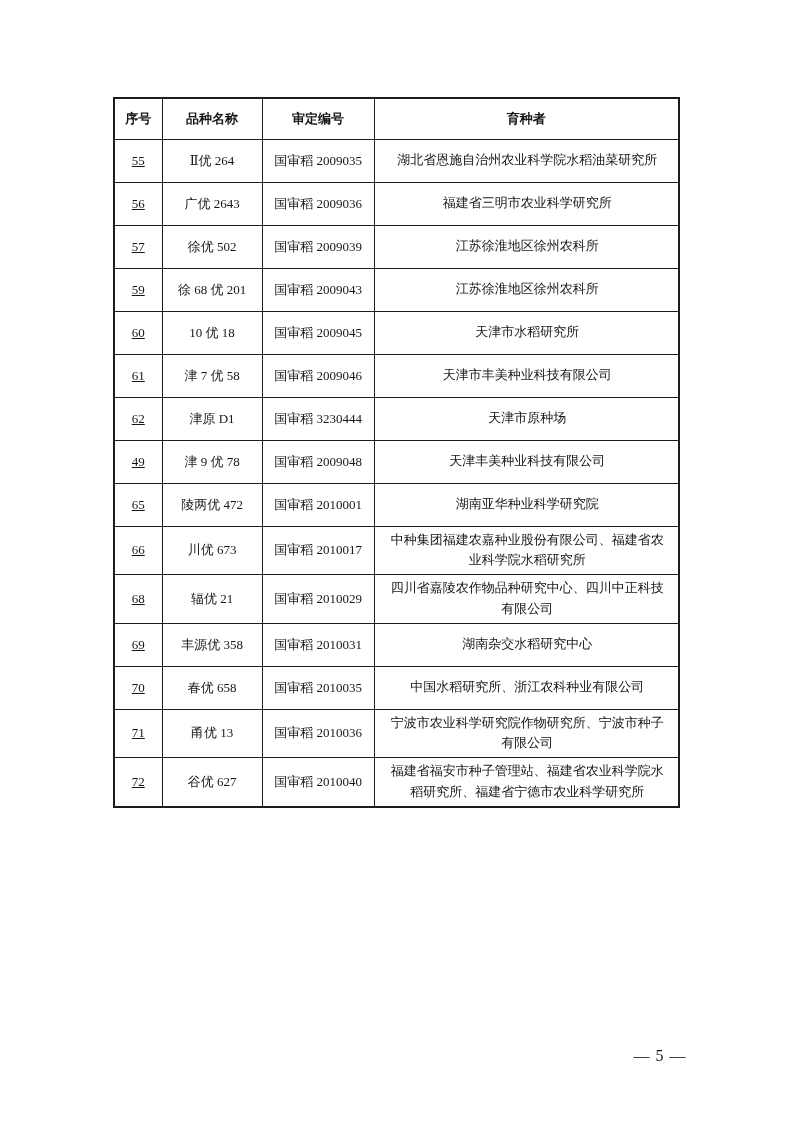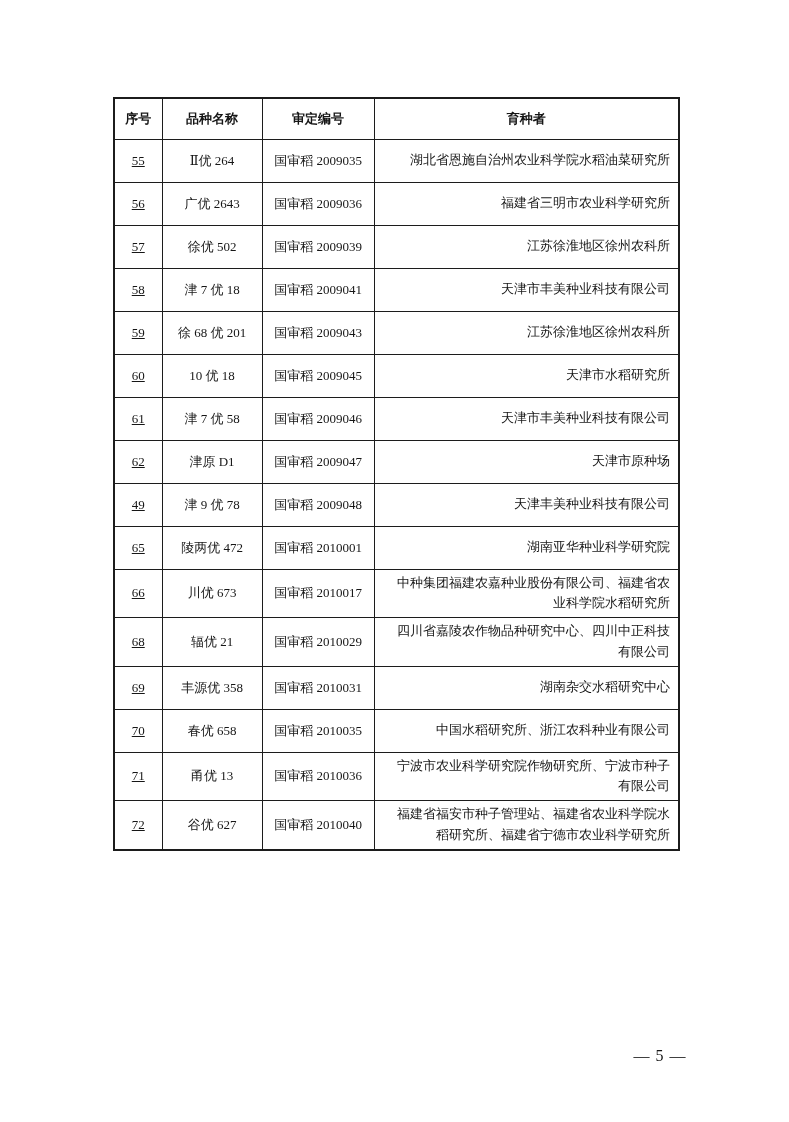--- a/index.html
+++ b/index.html
@@ -39,21 +39,21 @@
     text-align: center;
   }
   td.cell-no {
     height: 43px;
     text-align: center;
     text-decoration: underline;
   }
   td.cell-variety { text-align: center; }
   td.cell-code { text-align: center; }
   td.cell-breeder {
-    text-align: right;
+    text-align: center;
     padding: 3px 8px 3px 10px;
     line-height: 1.6;
   }
   .page-number {
     position: absolute;
     left: 595px;
     top: 1047px;
     width: 130px;
     text-align: center;
     font-size: 16px;
@@ -96,26 +96,20 @@
     <td class="cell-breeder">福建省三明市农业科学研究所</td>
   </tr>
 
   <tr>
     <td class="cell-no">57</td>
     <td class="cell-variety">徐优 502</td>
     <td class="cell-code">国审稻 2009039</td>
     <td class="cell-breeder">江苏徐淮地区徐州农科所</td>
   </tr>
 
-  <tr>
-    <td class="cell-no">58</td>
-    <td class="cell-variety">津 7 优 18</td>
-    <td class="cell-code">国审稻 2009041</td>
-    <td class="cell-breeder">天津市丰美种业科技有限公司</td>
-  </tr>
 
   <tr>
     <td class="cell-no">59</td>
     <td class="cell-variety">徐 68 优 201</td>
     <td class="cell-code">国审稻 2009043</td>
     <td class="cell-breeder">江苏徐淮地区徐州农科所</td>
   </tr>
 
   <tr>
     <td class="cell-no">60</td>
@@ -127,21 +121,21 @@
   <tr>
     <td class="cell-no">61</td>
     <td class="cell-variety">津 7 优 58</td>
     <td class="cell-code">国审稻 2009046</td>
     <td class="cell-breeder">天津市丰美种业科技有限公司</td>
   </tr>
 
   <tr>
     <td class="cell-no">62</td>
     <td class="cell-variety">津原 D1</td>
-    <td class="cell-code">国审稻 2009047</td>
+    <td class="cell-code">国审稻 3230444</td>
     <td class="cell-breeder">天津市原种场</td>
   </tr>
 
   <tr>
     <td class="cell-no">49</td>
     <td class="cell-variety">津 9 优 78</td>
     <td class="cell-code">国审稻 2009048</td>
     <td class="cell-breeder">天津丰美种业科技有限公司</td>
   </tr>
 

